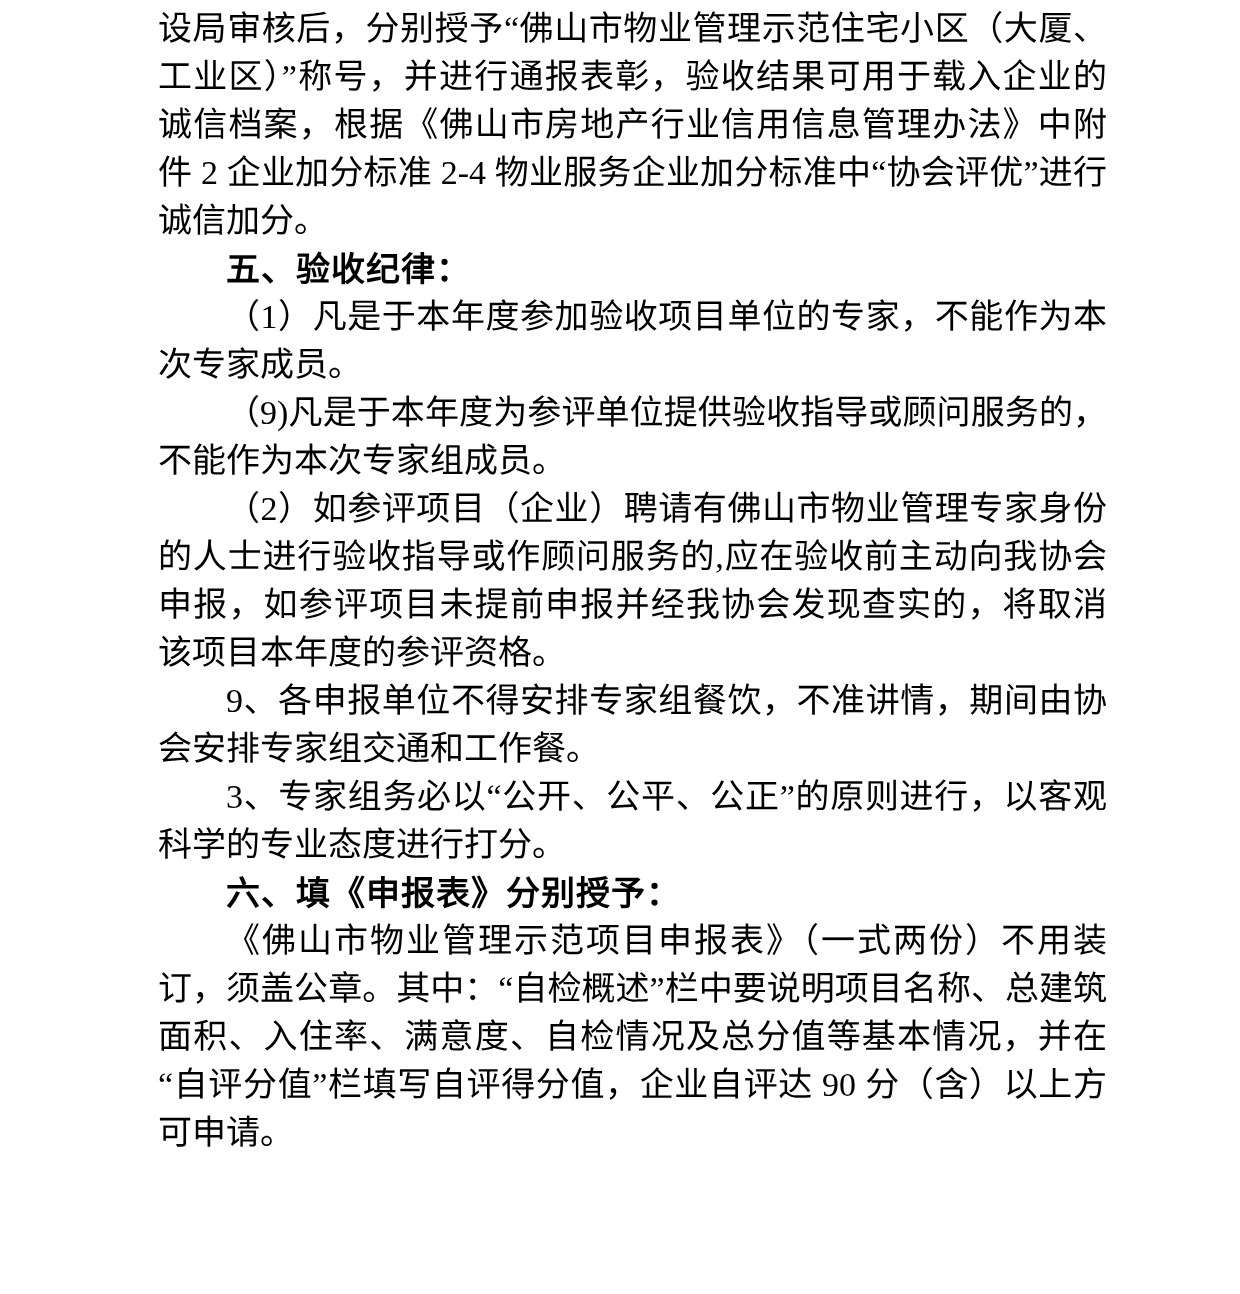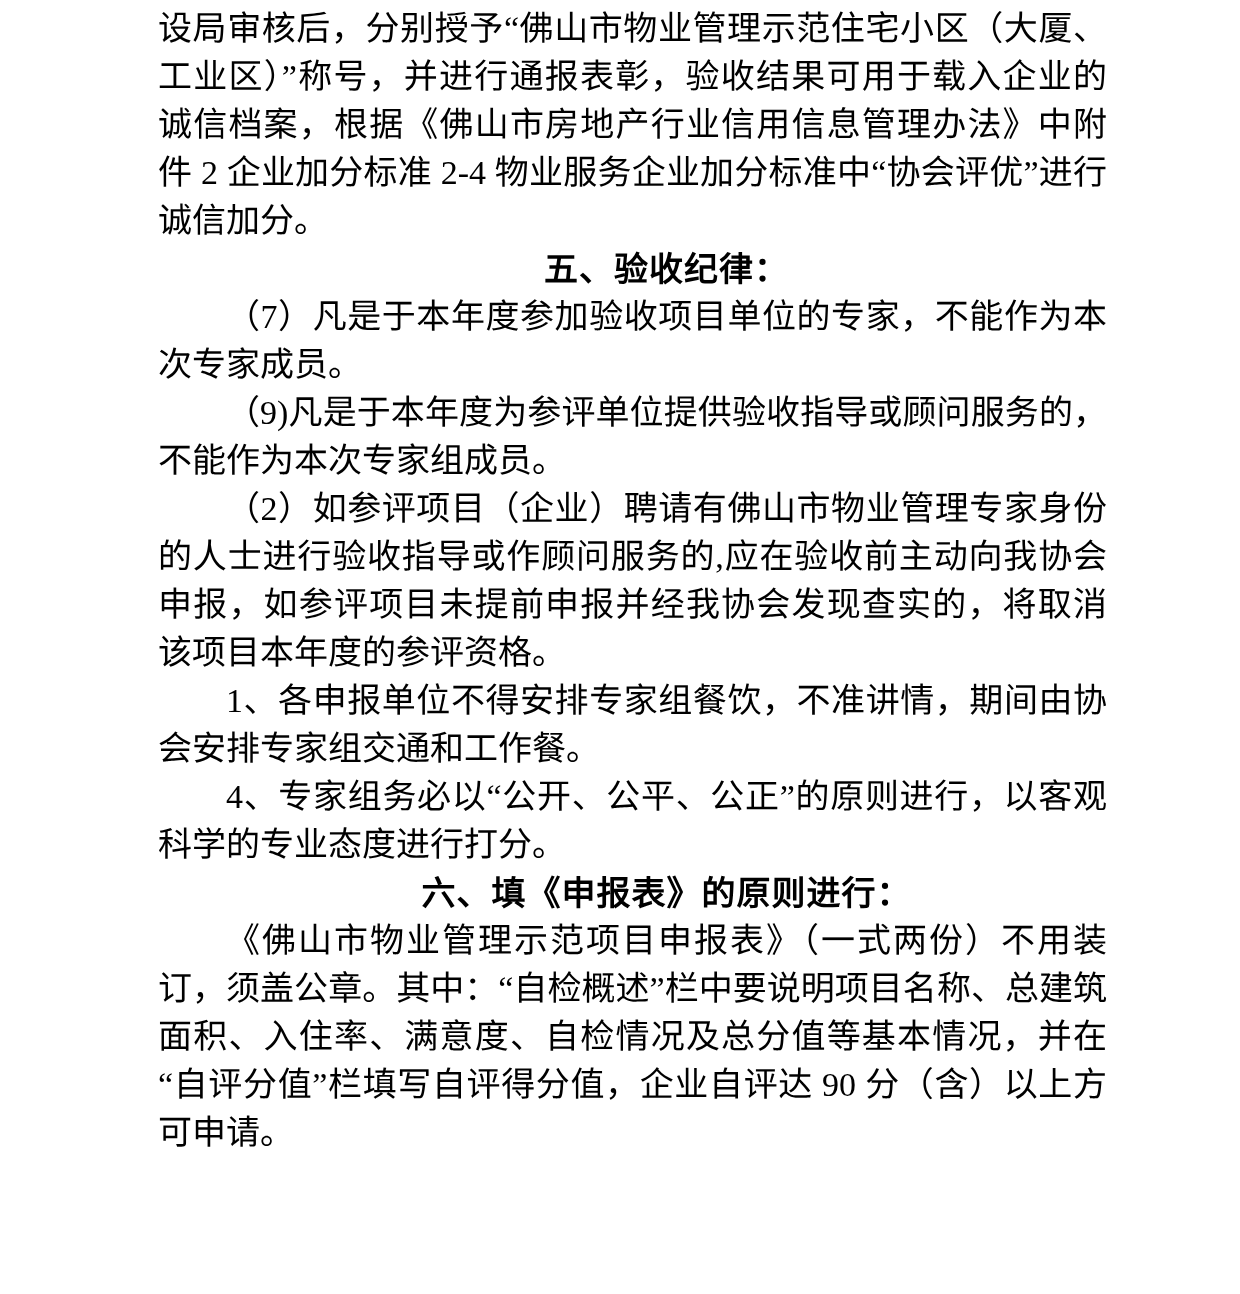--- a/index.html
+++ b/index.html
@@ -30,41 +30,41 @@
     text-indent: 2em;
     word-break: normal;
     overflow-wrap: break-word;
   }
   .para.no-indent {
     text-indent: 0;
   }
   .para.heading {
     font-family: "Liberation Sans", "DejaVu Sans", sans-serif;
     font-weight: bold;
-    text-align: center;
+    text-align: left;
     letter-spacing: 1px;
   }
 </style>
 </head>
 <body>
 
 <div class="page">
 
   <p class="para no-indent">设局审核后，分别授予“佛山市物业管理示范住宅小区（大厦、工业区）”称号，并进行通报表彰，验收结果可用于载入企业的诚信档案，根据《佛山市房地产行业信用信息管理办法》中附件 2 企业加分标准 2-4 物业服务企业加分标准中“协会评优”进行诚信加分。</p>
 
   <p class="para heading">五、验收纪律：</p>
 
 
-  <p class="para">（7）凡是于本年度参加验收项目单位的专家，不能作为本次专家成员。</p>
+  <p class="para">（1）凡是于本年度参加验收项目单位的专家，不能作为本次专家成员。</p>
 
   <p class="para">（9)凡是于本年度为参评单位提供验收指导或顾问服务的，不能作为本次专家组成员。</p>
 
   <p class="para">（2）如参评项目（企业）聘请有佛山市物业管理专家身份的人士进行验收指导或作顾问服务的,应在验收前主动向我协会申报，如参评项目未提前申报并经我协会发现查实的，将取消该项目本年度的参评资格。</p>
 
-  <p class="para">1、各申报单位不得安排专家组餐饮，不准讲情，期间由协会安排专家组交通和工作餐。</p>
+  <p class="para">9、各申报单位不得安排专家组餐饮，不准讲情，期间由协会安排专家组交通和工作餐。</p>
 
-  <p class="para">4、专家组务必以“公开、公平、公正”的原则进行，以客观科学的专业态度进行打分。</p>
+  <p class="para">3、专家组务必以“公开、公平、公正”的原则进行，以客观科学的专业态度进行打分。</p>
 
-  <p class="para heading">六、填《申报表》的原则进行：</p>
+  <p class="para heading">六、填《申报表》分别授予：</p>
 
   <p class="para">《佛山市物业管理示范项目申报表》（一式两份）不用装订，须盖公章。其中：“自检概述”栏中要说明项目名称、总建筑面积、入住率、满意度、自检情况及总分值等基本情况，并在“自评分值”栏填写自评得分值，企业自评达 90 分（含）以上方可申请。</p>
 
 </div>
 
 </body></html>

